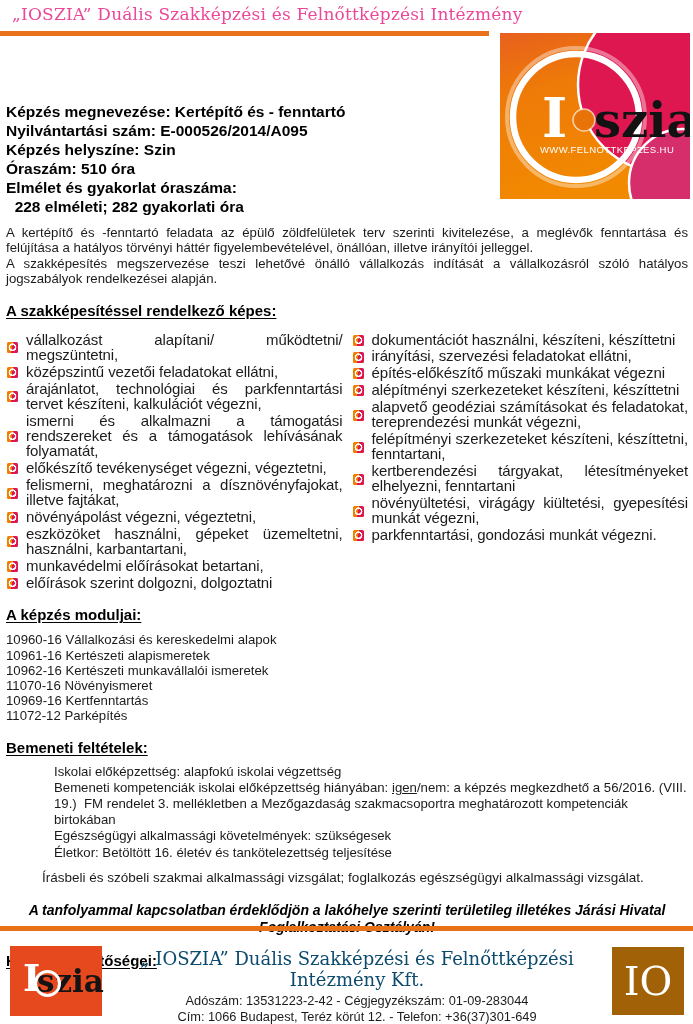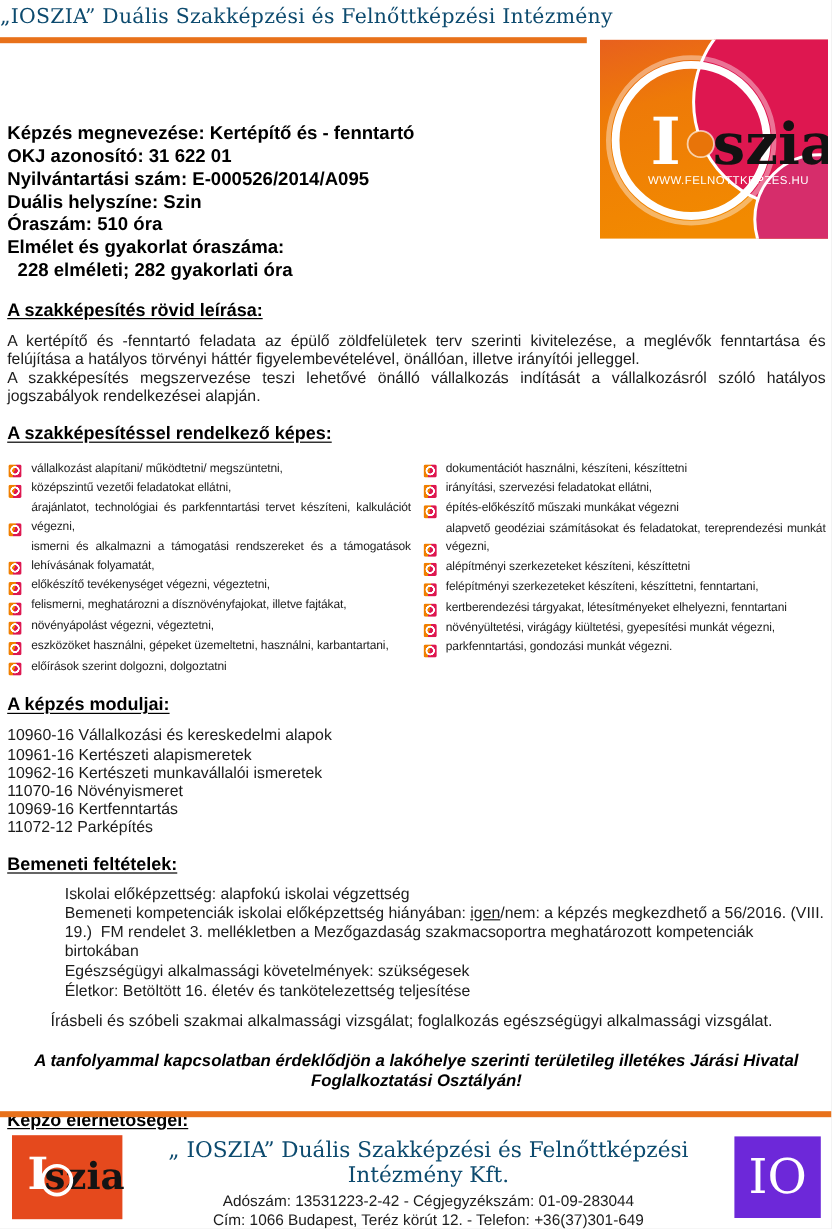--- a/index.html
+++ b/index.html
@@ -3,22 +3,22 @@
 <meta charset="utf-8">
 <style>
   html,body{margin:0;padding:0;background:#e8e8e8;}
   .page{
     width:693px;height:1024px;background:#ffffff;position:relative;
     font-family:"Liberation Sans",sans-serif;color:#1b1b1b;overflow:hidden;
     margin:0 auto;
   }
   
   .masthead-title{
-    font-family:"DejaVu Serif",serif;font-size:17px;color:#0c4a6e;
-    padding:4px 6px 0 0;letter-spacing:.2px;
+    font-family:"DejaVu Serif",serif;font-size:17px;color:#ec4899;
+    padding:4px 6px 0 12px;letter-spacing:.2px;
   }
   .rule{height:5px;background:#E8711A;width:489px;margin-top:7px;}
   
   .header-area{position:relative;}
   .info{
     margin:9px 0 0 6px;font-weight:700;font-size:15.5px;line-height:19px;
     color:#000;width:480px;white-space:pre-wrap;
   }
   .logo{position:absolute;top:-12px;left:500px;width:190px;height:166px;}
   
@@ -30,22 +30,22 @@
   }
   .desc p{
     margin:0;text-align:justify;font-size:13.2px;line-height:15.4px;
   }
   .desc p:first-child{margin-top:9px;}
   
   .columns{display:flex;gap:9px;margin-top:13px;}
   .col{width:342px;}
   .blist{list-style:none;margin:0;padding:0;}
   .blist li{
-    display:flex;align-items:flex-end;margin-bottom:1.5px;
-    font-size:10px;line-height:15.3px;letter-spacing:-0.1px;text-align:justify;
+    display:flex;align-items:center;margin-bottom:1.5px;
+    font-size:15px;line-height:15.3px;letter-spacing:-0.1px;text-align:justify;
   }
   .bullet-icon{
     flex:0 0 11px;width:11px;height:11px;margin:2px 8px 0 1px;border-radius:1.5px;
     background:
       radial-gradient(circle at 50% 48%, rgba(255,255,255,0) 2.1px, #fff 2.5px, #fff 3.7px, rgba(255,255,255,0) 4.1px),
       linear-gradient(105deg,#F07F00 47%,#DE1750 47%);
   }
   .blist .btxt{flex:1;}
   
   .modules div{font-size:13.2px;line-height:15.2px;}
@@ -69,37 +69,37 @@
     width:92px;height:70px;background:#E5491D;position:relative;flex:0 0 92px;
     font-family:"DejaVu Serif",serif;font-weight:700;
   }
   .flogo .fi{position:absolute;left:13px;top:14px;font-size:37px;line-height:1;color:#fff;}
   .flogo .fszia{position:absolute;left:27px;top:20px;font-size:31px;line-height:1;color:#141414;}
   .flogo .fring{position:absolute;left:24px;top:24px;width:21px;height:21px;border:3px solid #fff;border-radius:50%;}
   .fcenter{flex:1;text-align:center;padding-top:2px;}
   .fcompany{font-family:"DejaVu Serif",serif;font-size:18px;color:#0c4a6e;margin-bottom:3px;}
   .fline{font-size:12.8px;line-height:15.8px;color:#1b1b1b;}
   .nlogo{
-    width:72px;height:68px;background:#6d28d9;flex:0 0 72px;margin-top:1px;
+    width:72px;height:68px;background:#a16207;flex:0 0 72px;margin-top:1px;
     display:flex;align-items:center;justify-content:center;
     font-family:"DejaVu Serif",serif;font-size:40px;color:#fff;
   }
 </style>
 </head>
 <body>
 
 <div class="page">
 
   <div class="masthead-title">„IOSZIA” Duális Szakképzési és Felnőttképzési Intézmény</div>
   <div class="rule"></div>
 
   <div class="header-area">
     <div class="info">
       
-    <div>Képzés megnevezése: Kertépítő és - fenntartó</div><div>OKJ azonosító: 31 622 01</div><div>Nyilvántartási szám: E-000526/2014/A095</div><div>Duális helyszíne: Szin</div><div>Óraszám: 510 óra</div><div>Elmélet és gyakorlat óraszáma:</div><div>  228 elméleti; 282 gyakorlati óra</div></div>
+    <div>Képzés megnevezése: Kertépítő és - fenntartó</div><div>Nyilvántartási szám: E-000526/2014/A095</div><div>Képzés helyszíne: Szin</div><div>Óraszám: 510 óra</div><div>Elmélet és gyakorlat óraszáma:</div><div>  228 elméleti; 282 gyakorlati óra</div></div>
 
     <div class="logo">
       <svg width="190" height="166" viewBox="0 0 190 166" xmlns="http://www.w3.org/2000/svg">
         <defs>
           <linearGradient id="og" x1="0" y1="0" x2="0.3" y2="1">
             <stop offset="0" stop-color="#E8601E"></stop>
             <stop offset="0.35" stop-color="#EE7A08"></stop>
             <stop offset="1" stop-color="#F28A00"></stop>
           </linearGradient>
           <clipPath id="sq">
@@ -116,21 +116,20 @@
           <circle cx="84" cy="87" r="11" fill="#E87409" stroke="rgba(255,255,255,0.65)" stroke-width="1.5"></circle>
           <text x="94" y="104" font-family="DejaVu Serif, serif" font-weight="bold" font-size="48" fill="#121212">szia</text>
           <text x="40" y="120" font-family="Liberation Sans, sans-serif" font-size="9.5" letter-spacing="0.4" fill="#ffffff">WWW.FELNOTTKEPZES.HU</text>
         </g>
       </svg>
     </div>
   </div>
 
   <div class="content">
 
-    <div class="sec-h">A szakképesítés rövid leírása:</div>
     <div class="desc">
       <p>A kertépítő és -fenntartó feladata az épülő zöldfelületek terv szerinti kivitelezése, a meglévők fenntartása és felújítása a hatályos törvényi háttér figyelembevételével, önállóan, illetve irányítói jelleggel.</p>
       <p>A szakképesítés megszervezése teszi lehetővé önálló vállalkozás indítását a vállalkozásról szóló hatályos jogszabályok rendelkezései alapján.</p>
     </div>
 
     <div class="sec-h">A szakképesítéssel rendelkező képes:</div>
     <div class="columns">
       <div class="col">
         <ul class="blist">
 
@@ -167,20 +166,24 @@
             <li>
               <span class="bullet-icon"></span>
               <span class="btxt">növényápolást végezni, végeztetni,</span>
             </li>
 
             <li>
               <span class="bullet-icon"></span>
               <span class="btxt">eszközöket használni, gépeket üzemeltetni, használni, karbantartani,</span>
             </li>
 
+            <li>
+              <span class="bullet-icon"></span>
+              <span class="btxt">munkavédelmi előírásokat betartani,</span>
+            </li>
 
             <li>
               <span class="bullet-icon"></span>
               <span class="btxt">előírások szerint dolgozni, dolgoztatni</span>
             </li>
           </ul>
       </div>
       <div class="col">
         <ul class="blist">
 
@@ -195,26 +198,26 @@
             </li>
 
 
             <li>
               <span class="bullet-icon"></span>
               <span class="btxt">építés-előkészítő műszaki munkákat végezni</span>
             </li>
 
             <li>
               <span class="bullet-icon"></span>
+              <span class="btxt">alépítményi szerkezeteket készíteni, készíttetni</span>
+            </li>
+
+            <li>
+              <span class="bullet-icon"></span>
               <span class="btxt">alapvető geodéziai számításokat és feladatokat, tereprendezési munkát végezni,</span>
-            </li>
-
-            <li>
-              <span class="bullet-icon"></span>
-              <span class="btxt">alépítményi szerkezeteket készíteni, készíttetni</span>
             </li>
 
             <li>
               <span class="bullet-icon"></span>
               <span class="btxt">felépítményi szerkezeteket készíteni, készíttetni, fenntartani,</span>
             </li>
 
             <li>
               <span class="bullet-icon"></span>
               <span class="btxt">kertberendezési tárgyakat, létesítményeket elhelyezni, fenntartani</span>

